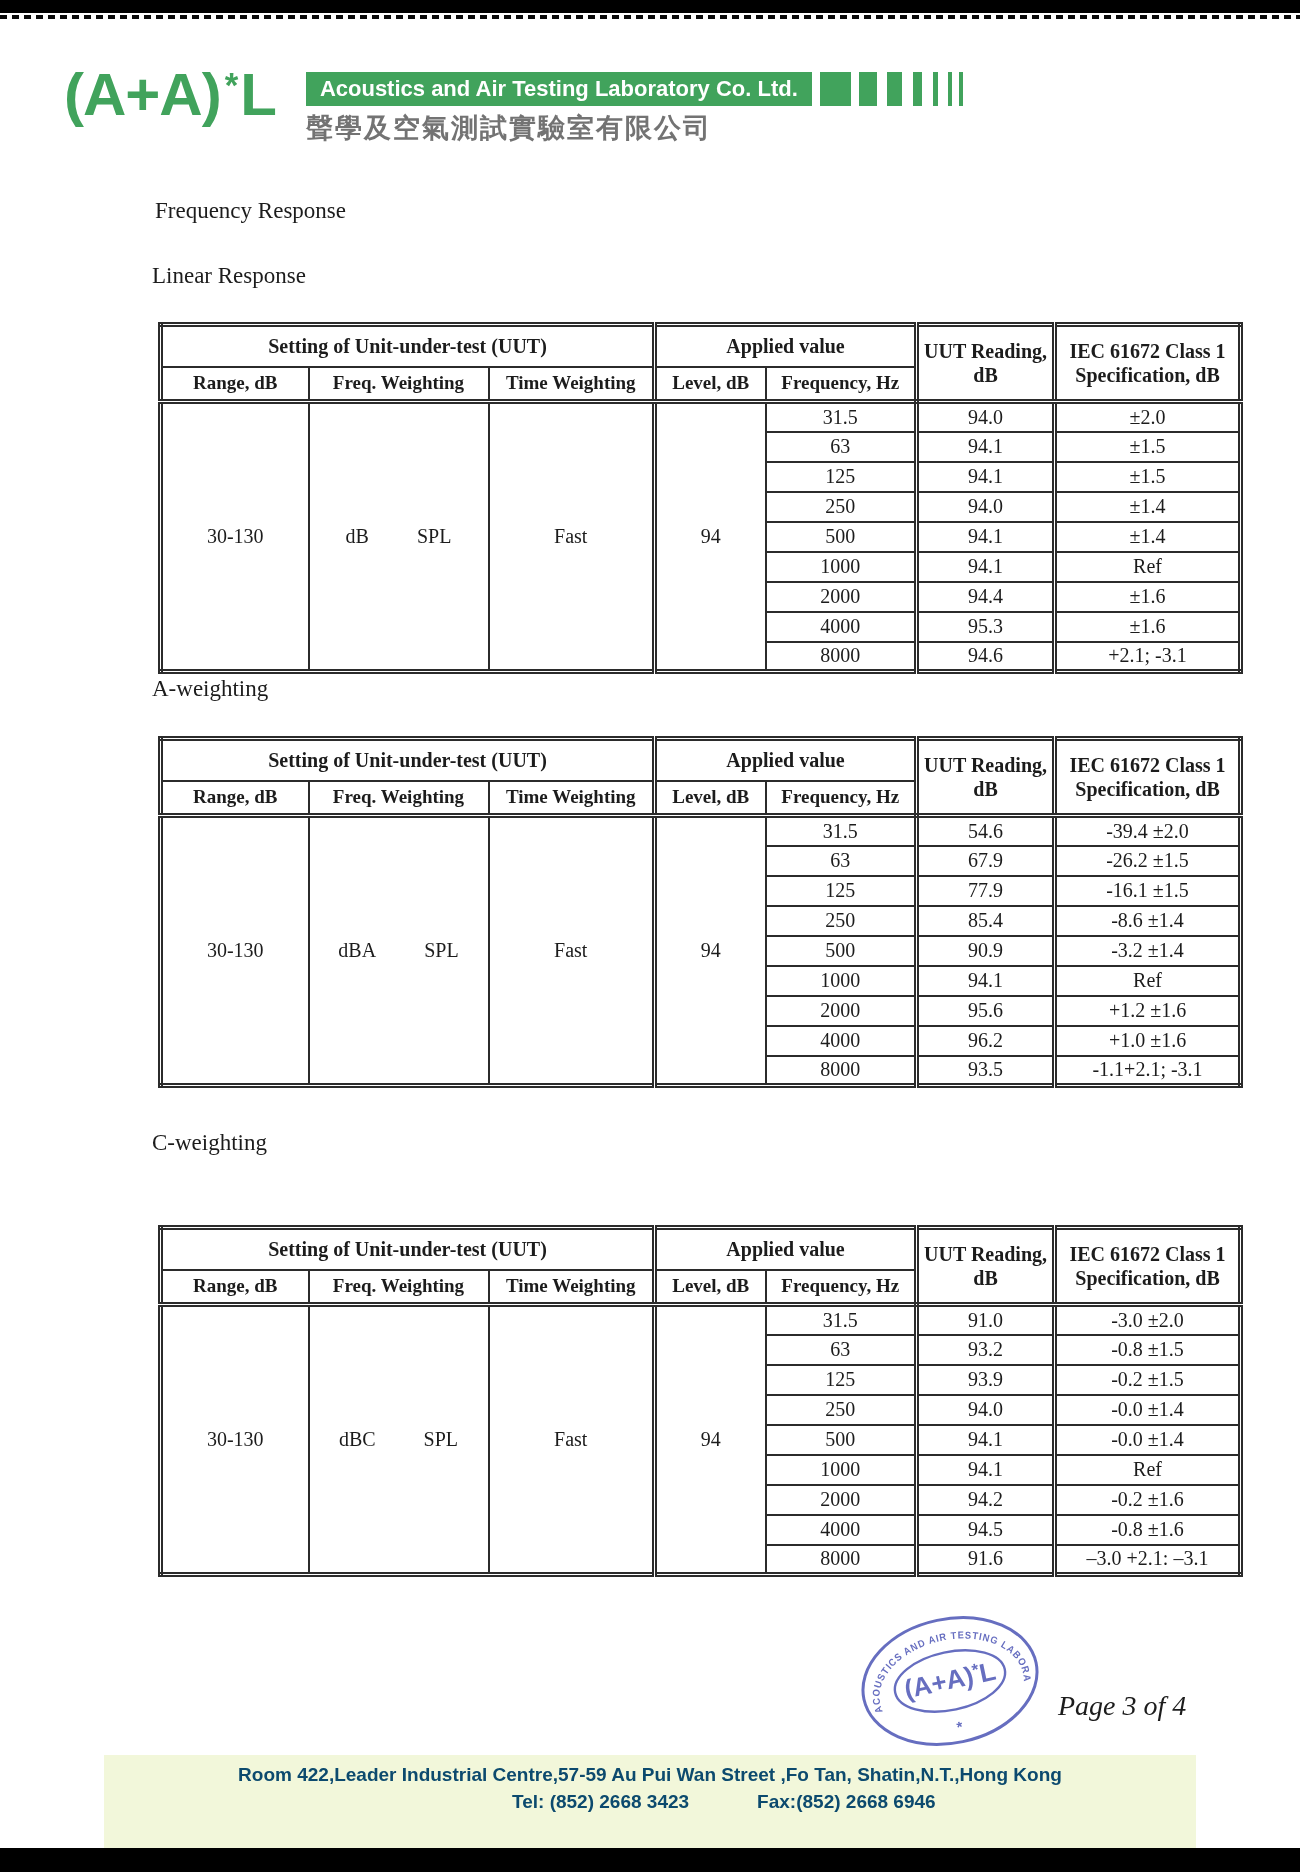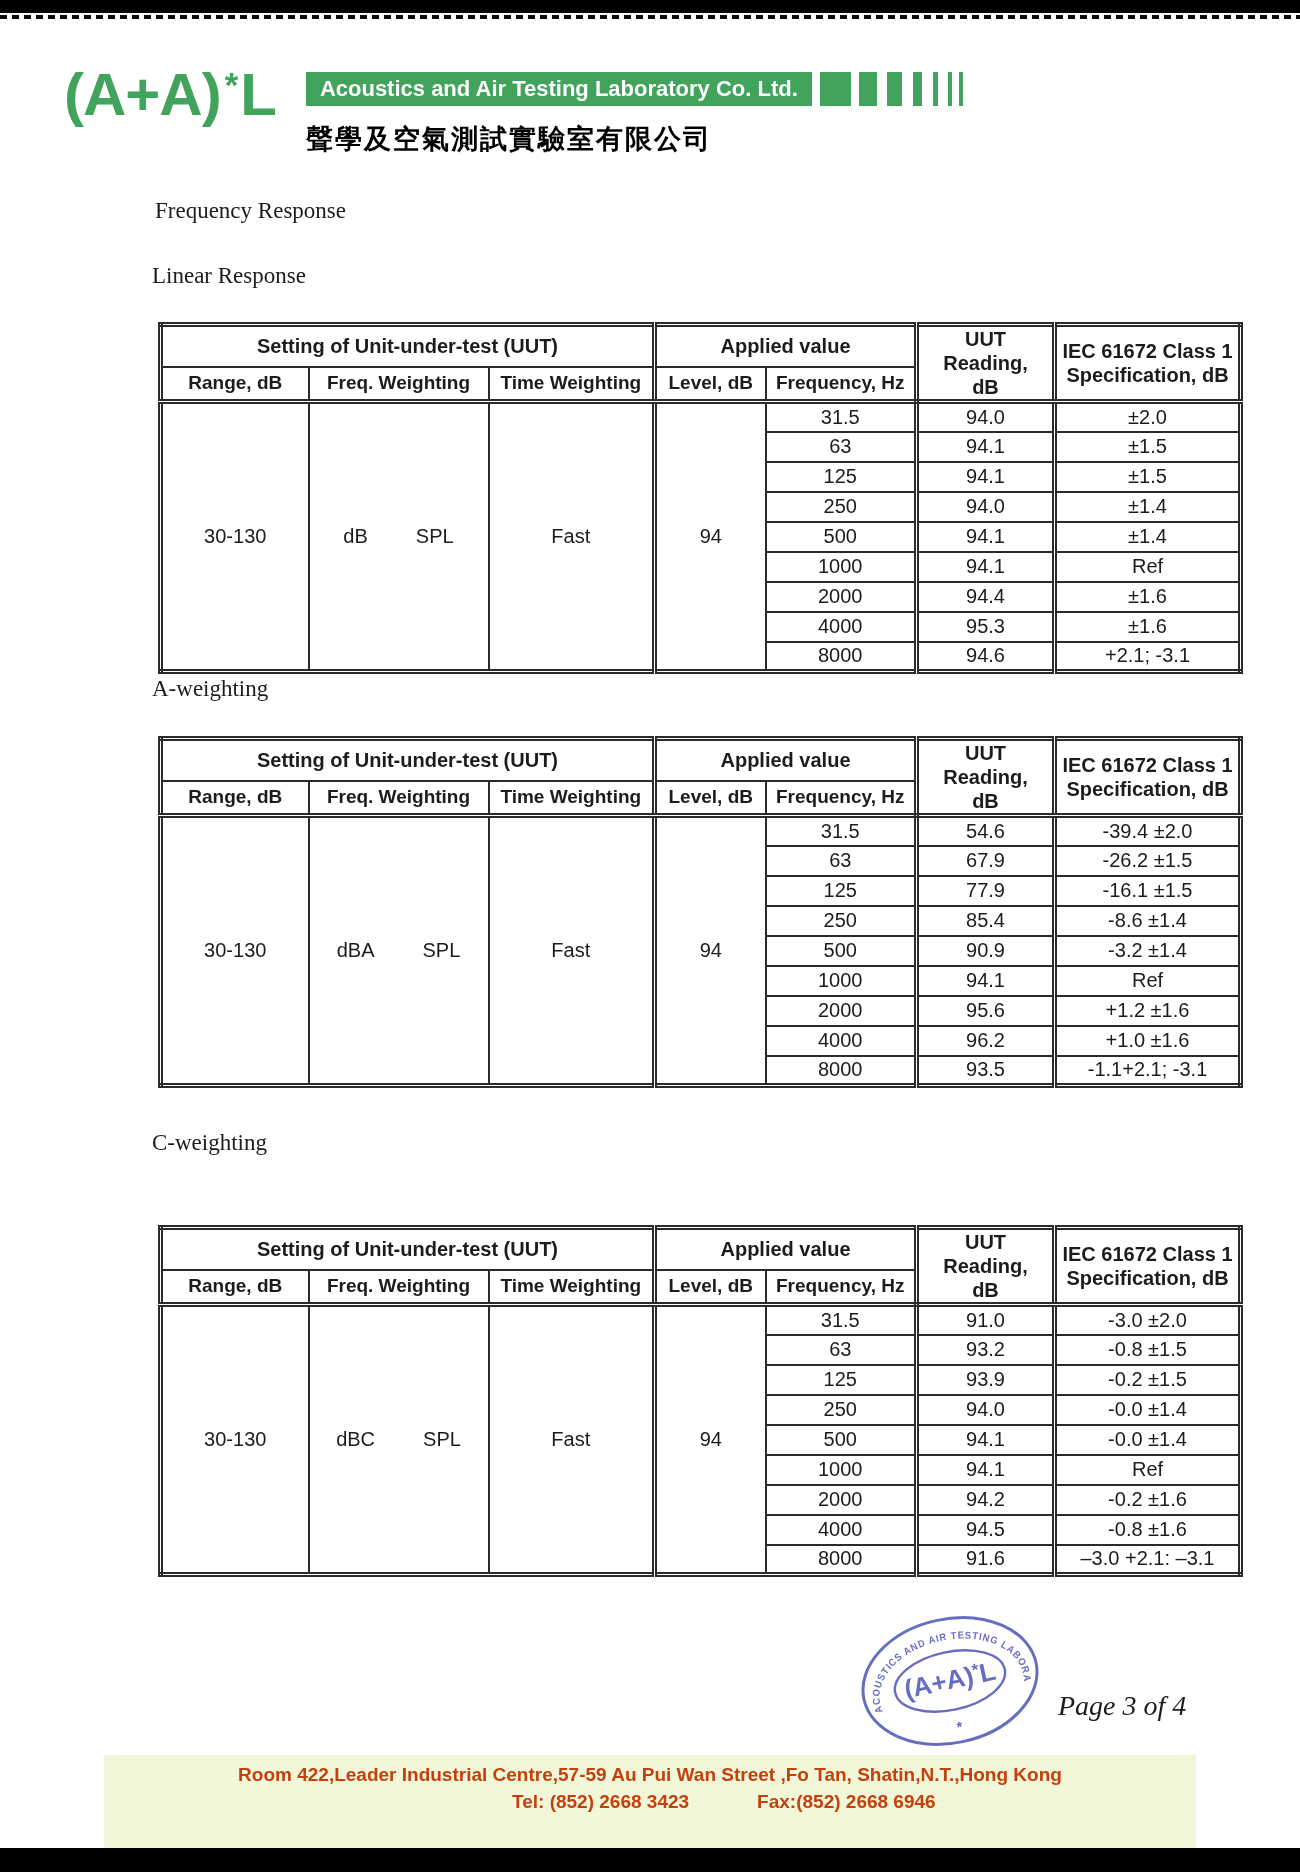--- a/index.html
+++ b/index.html
@@ -26,33 +26,33 @@
     font-weight:bold; font-size:22px; line-height:26px; padding:4px 14px; white-space:nowrap; }
   .fade-bars { display:flex; align-items:stretch; }
   .fade-bars i { display:block; background:#41a35c; }
   .fade-bars i:nth-child(1){ width:31px; margin-left:8px; }
   .fade-bars i:nth-child(2){ width:18px; margin-left:8px; }
   .fade-bars i:nth-child(3){ width:15px; margin-left:10px; }
   .fade-bars i:nth-child(4){ width:9px;  margin-left:11px; }
   .fade-bars i:nth-child(5){ width:5px;  margin-left:11px; }
   .fade-bars i:nth-child(6){ width:4px;  margin-left:10px; }
   .fade-bars i:nth-child(7){ width:4px;  margin-left:7px; }
-  .banner-zh { color:#000000; font-size:27px; font-weight:bold; letter-spacing:2px; margin-top:15px;
+  .banner-zh { color:#737373; font-size:27px; font-weight:bold; letter-spacing:2px; margin-top:4px;
     font-family:"Liberation Sans", sans-serif; }
 
   
   .h-section { position:absolute; left:155px; top:198px; font-size:23px; font-weight:normal; margin:0; }
   .h-sub { position:absolute; left:152px; font-size:23px; font-weight:normal; margin:0; }
   #h-linear { top:263px; }
   #h-aweight { top:676px; }
   #h-cweight { top:1130px; }
 
   
   table.cal-table { position:absolute; left:158px; border-collapse:collapse; table-layout:fixed;
-    width:1080px; border:5px double #2b2b2b; font-family:Liberation Sans, sans-serif; }
+    width:1080px; border:5px double #2b2b2b; font-family:Liberation Serif, serif; }
   #table-0 { top:322px; } #table-1 { top:736px; } #table-2 { top:1225px; }
   .cal-table th, .cal-table td { border:2px solid #2b2b2b; text-align:center; vertical-align:middle;
     padding:0 2px; overflow:hidden; }
   .cal-table thead tr.grp-row { height:42px; }
   .cal-table thead tr.col-row { height:35px; }
   .cal-table tbody tr { height:30px; }
   .cal-table th { font-weight:bold; font-size:19px; }
   .cal-table tr.grp-row th { font-size:20px; }
   .cal-table td { font-size:20px; }
   .cal-table .sep-l { border-left:5px double #2b2b2b; }
@@ -62,21 +62,21 @@
 
   
   .cert-zone { position:absolute; top:1600px; left:0; width:100%; height:160px; }
   .cert-number { position:absolute; left:115px; top:78px; font-size:26px; font-style:italic; }
   .page-label { position:absolute; left:1058px; top:58px; font-size:28px; font-style:italic;margin-top:32px; }
   .stamp { position:absolute; left:852px; top:8px; transform:rotate(-12deg); opacity:0.92; }
 
   
   .footer-band { position:absolute; left:104px; bottom:24px; width:1092px; height:93px;
     background:#f2f7da; font-family:"Liberation Sans", sans-serif; font-weight:bold;
-    font-size:19px; color:#c2410c; }
+    font-size:19px; color:#0c4a6e; }
   .footer-band .line1 { text-align:center; padding-top:9px; }
   .footer-band .line2 { display:flex; padding-left:408px; gap:68px; margin-top:5px; }
   .footer-band .line3 { display:flex; padding-left:284px; gap:40px; margin-top:4px; }
 </style>
 </head>
 <body>
 
 <div class="page">
 
   <div class="top-edge">

